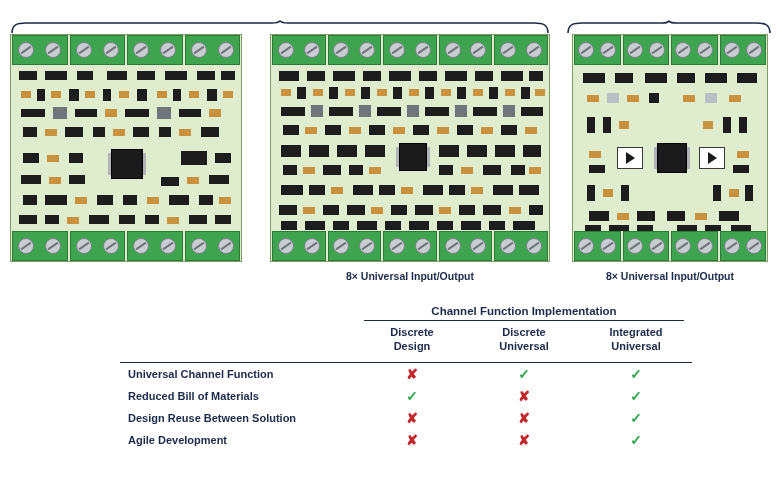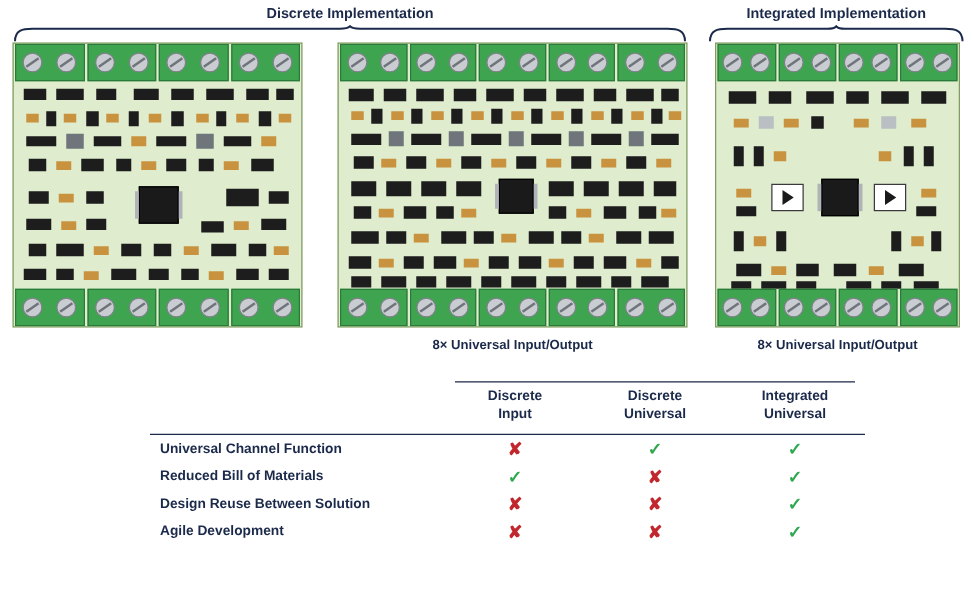--- a/index.html
+++ b/index.html
@@ -193,23 +193,21 @@
   }
   .yes { color: #2fa84f; }
   .no  { color: #c1272d; }
   .col-w { width: 112px; }
 </style>
 </head>
 <body>
 
 <div class="stage">
 
-  <div class="group-title" id="group-title-discrete">Discrete Implementation</div>
-
-  <div class="group-title" id="group-title-integrated">Integrated Implementation</div>
+
 
   <svg class="brace" style="left:10px; top:20px;" width="540" height="14" viewBox="0 0 540 14">
     <path d="M2 13 C2 4, 8 3, 16 3 L262 3 C268 3, 269 2, 270 1 C271 2, 272 3, 278 3 L524 3 C532 3, 538 4, 538 13" fill="none" stroke="#1b2a4a" stroke-width="1.6"></path>
   </svg>
 
   <svg class="brace" style="left:566px; top:20px;" width="206" height="14" viewBox="0 0 206 14">
     <path d="M2 13 C2 4, 8 3, 16 3 L96 3 C102 3, 102 2, 103 1 C104 2, 104 3, 110 3 L190 3 C198 3, 204 4, 204 13" fill="none" stroke="#1b2a4a" stroke-width="1.6"></path>
   </svg>
 
   <div class="board" style="left:10px; top:34px; width:232px; height:228px;">
@@ -600,29 +598,33 @@
     <table class="tbl">
       <colgroup>
         <col>
         <col class="col-w">
           <col class="col-w">
           <col class="col-w">
       </colgroup>
       <tbody id="table-body">
         <tr>
           <td></td>
+          <td class="spanhead" colspan="3">Channel Function Implementation</td>
+        </tr>
+        <tr>
+          <td></td>
           <td colspan="3" style="padding:0 8px !important;">
             <div class="spanrule"></div>
           </td>
         </tr>
         <tr>
           <td></td>
           <td class="colhead">
             <span>Discrete</span><br>
-            <span>Input</span>
+            <span>Design</span>
           </td>
           <td class="colhead">
             <span>Discrete</span><br>
             <span>Universal</span>
           </td>
           <td class="colhead">
             <span>Integrated</span><br>
             <span>Universal</span>
           </td>
         </tr>

